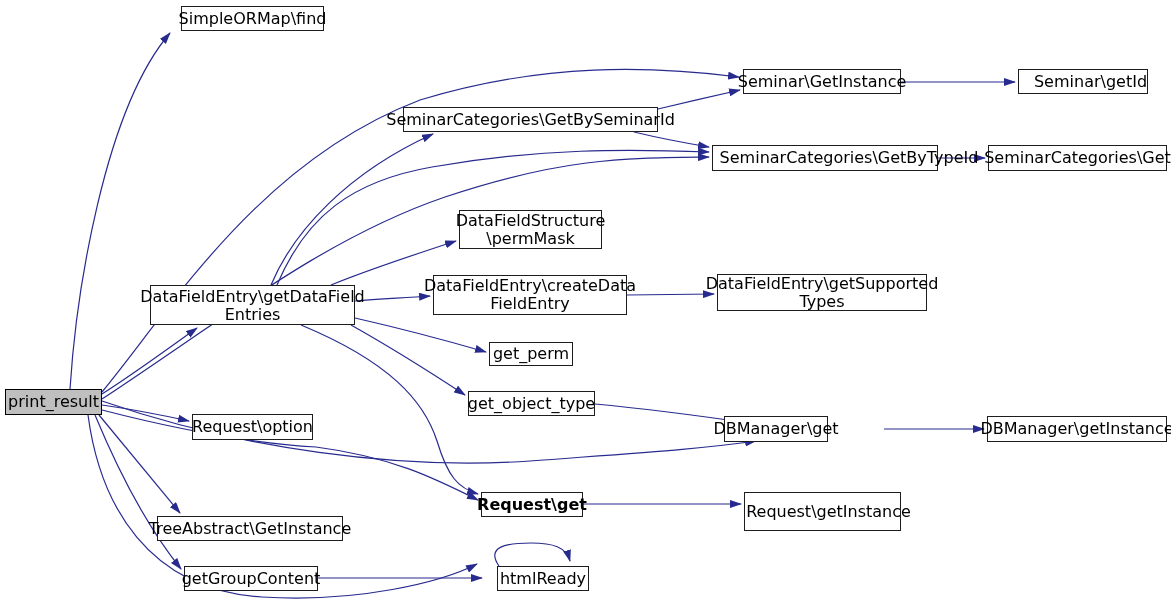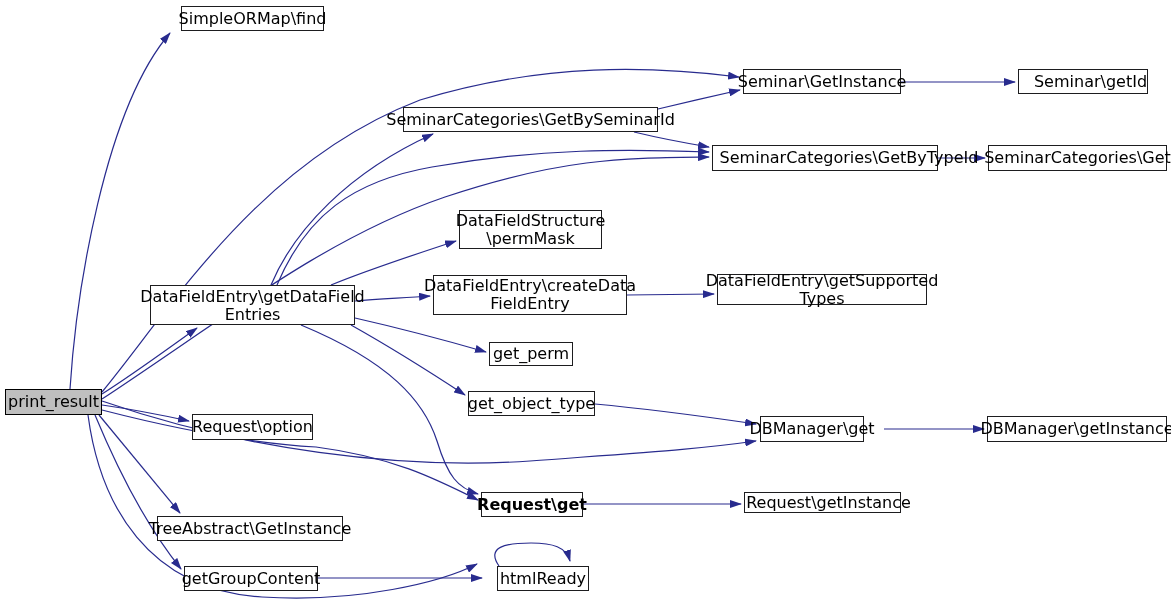--- a/index.html
+++ b/index.html
@@ -81,50 +81,50 @@
         <span class="lbl">SeminarCategories\Get</span>
       </div>
       <div class="node" style="left: 459px; top: 210px; width: 143px; height: 39px;">
         <span class="lbl">DataFieldStructure</span>
         <span class="lbl">\permMask</span>
       </div>
       <div class="node" style="left: 433px; top: 275px; width: 194px; height: 40px;">
         <span class="lbl">DataFieldEntry\createData</span>
         <span class="lbl">FieldEntry</span>
       </div>
-      <div class="node" style="left: 717px; top: 274px; width: 210px; height: 31px;">
+      <div class="node" style="left: 717px; top: 274px; width: 210px; height: 37px;">
         <span class="lbl">DataFieldEntry\getSupported</span>
         <span class="lbl">Types</span>
       </div>
       <div class="node" style="left: 150px; top: 285px; width: 205px; height: 40px; justify-content: flex-end;">
         <span class="lbl">DataFieldEntry\getDataField</span>
         <span class="lbl">Entries</span>
       </div>
       <div class="node" style="left: 489px; top: 342px; width: 84px; height: 24px;">
         <span class="lbl">get_perm</span>
       </div>
       <div class="node root" style="left: 5px; top: 389px; width: 97px; height: 26px;">
         <span class="lbl">print_result</span>
       </div>
       <div class="node" style="left: 468px; top: 391px; width: 127px; height: 25px;">
         <span class="lbl">get_object_type</span>
       </div>
-      <div class="node" style="left: 760px; top: 416px; width: 104px; height: 26px;">
+      <div class="node" style="left: 724px; top: 416px; width: 104px; height: 26px;">
         <span class="lbl">DBManager\get</span>
       </div>
       <div class="node" style="left: 987px; top: 416px; width: 180px; height: 26px;">
         <span class="lbl">DBManager\getInstance</span>
       </div>
       <div class="node" style="left: 192px; top: 414px; width: 121px; height: 26px;">
         <span class="lbl">Request\option</span>
       </div>
       <div class="node" style="left: 481px; top: 492px; width: 102px; height: 25px; font-weight: bold;">
         <span class="lbl">Request\get</span>
       </div>
-      <div class="node" style="left: 744px; top: 492px; width: 157px; height: 21px; padding-left: 12px;">
+      <div class="node" style="left: 744px; top: 492px; width: 157px; height: 39px; padding-left: 12px;">
         <span class="lbl">Request\getInstance</span>
       </div>
       <div class="node" style="left: 157px; top: 516px; width: 186px; height: 25px;">
         <span class="lbl">TreeAbstract\GetInstance</span>
       </div>
       <div class="node" style="left: 184px; top: 566px; width: 134px; height: 25px;">
         <span class="lbl">getGroupContent</span>
       </div>
       <div class="node" style="left: 485px; top: 566px; width: 92px; height: 25px; margin-left: 12px;">
         <span class="lbl">htmlReady</span>

